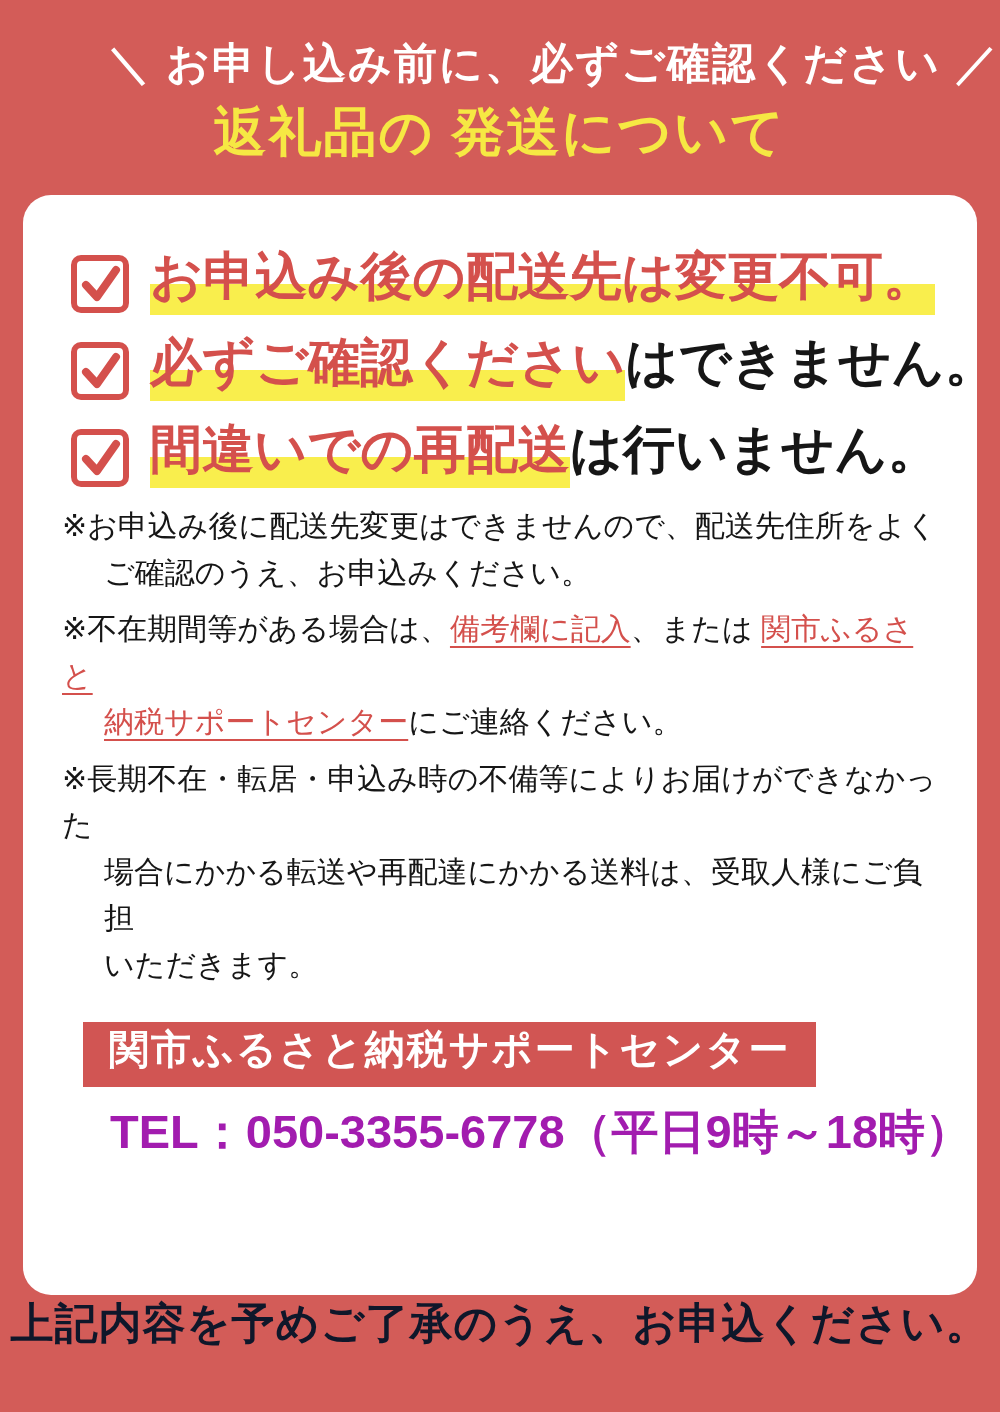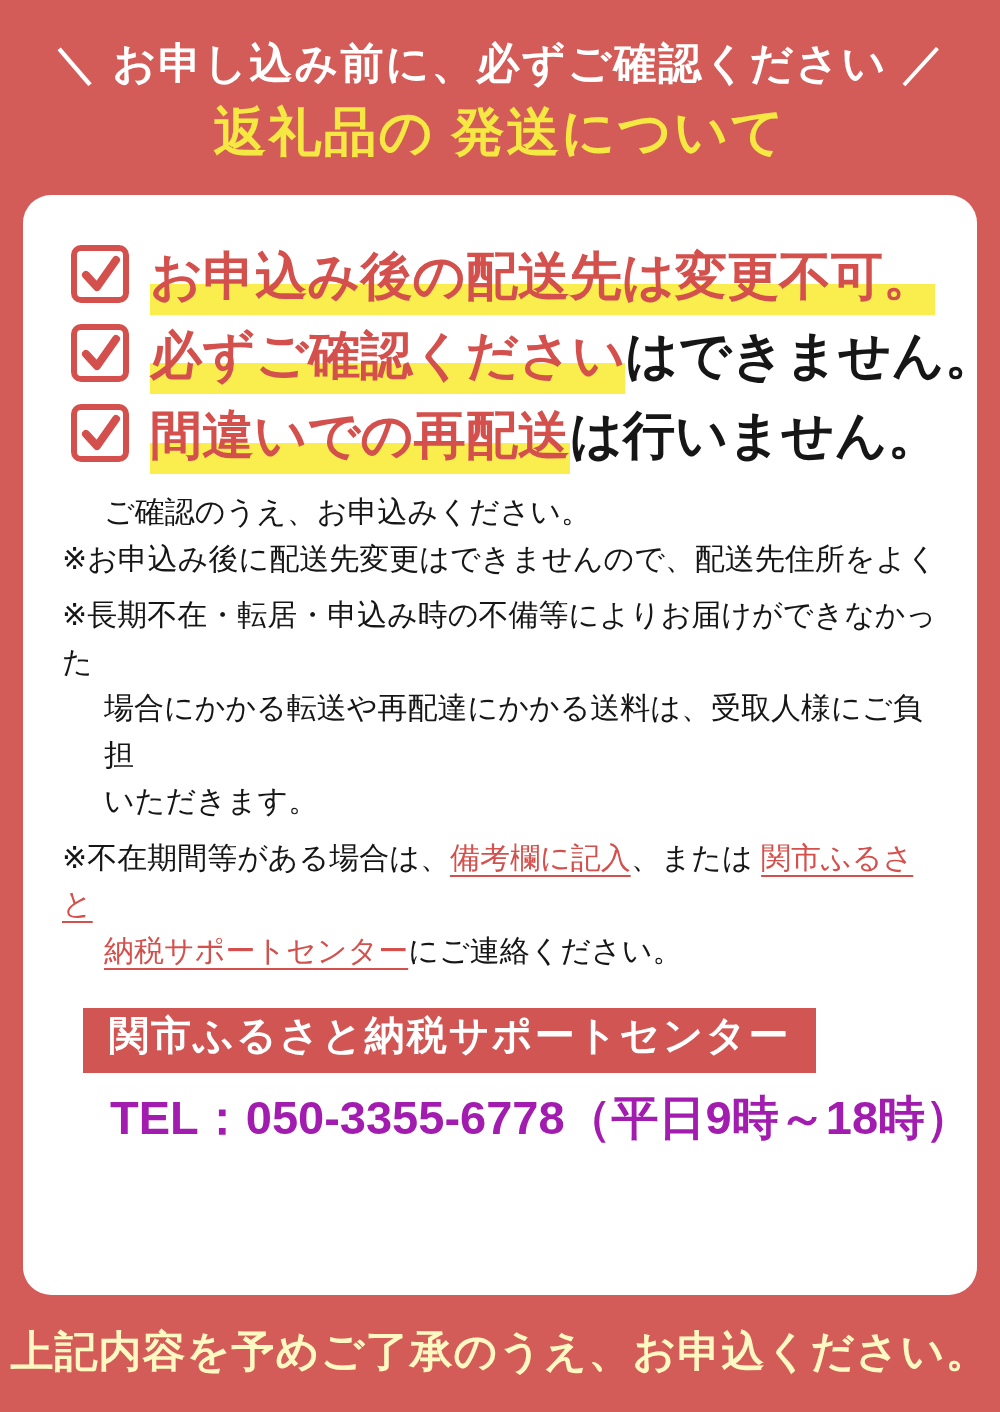--- a/index.html
+++ b/index.html
@@ -4,31 +4,31 @@
 <style>
   html,body{margin:0;padding:0;}
   body{
     width:1000px;height:1412px;
     background:#d35c58;
     font-family:"Liberation Sans","DejaVu Sans",sans-serif;
     overflow:hidden;
     -webkit-font-smoothing:antialiased;
   }
   .header{padding-top:38px;text-align:center;}
-  .notice{color:#ffffff;font-size:43px;font-weight:bold;letter-spacing:2px;line-height:1.2;}
+  .notice{color:#ffffff;font-size:43px;font-weight:bold;letter-spacing:2px;line-height:1.2;text-align:right;}
   .title{color:#f6e843;font-size:53px;font-weight:bold;letter-spacing:2px;line-height:1.15;margin-top:12px;}
 
   .card{
     background:#ffffff;border-radius:28px;
     margin:32px 23px 0;height:1100px;box-sizing:border-box;
     padding:44px 34px 0 39px;overflow:hidden;
   }
 
   .checklist{margin-left:9px;}
-  .row{display:flex;align-items:flex-start;gap:21px;margin-bottom:5px;}
+  .row{display:flex;align-items:flex-end;gap:21px;margin-bottom:12px;}
   .box{
     flex:none;width:58px;height:58px;box-sizing:border-box;
     border:6px solid #d4504c;border-radius:10px;margin-top:6px;
     display:flex;align-items:center;justify-content:center;
   }
   .ctext{font-size:52px;font-weight:bold;line-height:1.44;}
   .cline{white-space:nowrap;}
   .red{color:#d4504c;}
   .blk{color:#161616;}
   .hl{background:linear-gradient(to bottom, rgba(0,0,0,0) 55%, #f9ee4d 55%);padding-bottom:10px;}
@@ -40,22 +40,22 @@
   .rlink{color:#d4504c;text-decoration:underline;text-decoration-thickness:2px;text-underline-offset:7px;}
 
   .banner{
     display:inline-block;background:#d15553;color:#ffffff;
     font-size:40px;font-weight:bold;letter-spacing:2px;
     padding:0 26px 10px;margin:24px 0 0 21px;
   }
   .tel{color:#a21caf;font-size:47px;font-weight:bold;margin:14px 0 0 48px;white-space:nowrap;}
 
   .footer{
-    text-align:center;color:#fef9c3;font-size:43px;font-weight:bold;
-    letter-spacing:1px;margin-top:28px;white-space:nowrap;font-family:Liberation Mono, monospace;
+    text-align:center;color:#0f172a;font-size:43px;font-weight:bold;
+    letter-spacing:1px;white-space:nowrap;font-family:Liberation Mono, monospace;
   }
 </style>
 </head>
 <body>
 
 <div class="header">
   <div class="notice">＼ お申し込み前に、必ずご確認ください ／</div>
   <div class="title">返礼品の 発送について</div>
 </div>
 
@@ -101,33 +101,33 @@
         </div>
       </div>
     </div>
 
   </div>
 
   <div class="notes">
 
 
     <p class="note">
+      <span class="nline">※お申込み後に配送先変更はできませんので、配送先住所をよく</span>
       <span class="nline cont">ご確認のうえ、お申込みください。</span>
-      <span class="nline">※お申込み後に配送先変更はできませんので、配送先住所をよく</span>
+    </p>
+
+    <p class="note">
+      <span class="nline"><span>※不在期間等がある場合は、</span><span class="rlink">備考欄に記入</span><span>、または </span><span class="rlink">関市ふるさと</span></span>
+      <span class="nline cont"><span class="rlink">納税サポートセンター</span><span>にご連絡ください。</span></span>
     </p>
 
     <p class="note">
       <span class="nline">※長期不在・転居・申込み時の不備等によりお届けができなかった</span>
       <span class="nline cont">場合にかかる転送や再配達にかかる送料は、受取人様にご負担</span>
       <span class="nline cont">いただきます。</span>
-    </p>
-
-    <p class="note">
-      <span class="nline"><span>※不在期間等がある場合は、</span><span class="rlink">備考欄に記入</span><span>、または </span><span class="rlink">関市ふるさと</span></span>
-      <span class="nline cont"><span class="rlink">納税サポートセンター</span><span>にご連絡ください。</span></span>
     </p>
 
   </div>
 
   <div class="banner">関市ふるさと納税サポートセンター</div>
 
   <div class="tel">TEL：050-3355-6778（平日9時～18時）</div>
 
   
 

